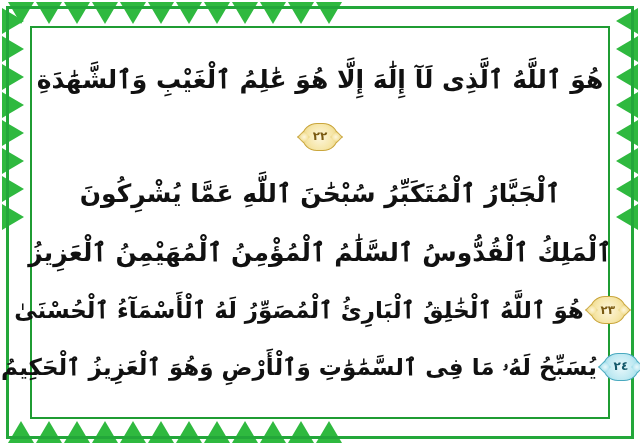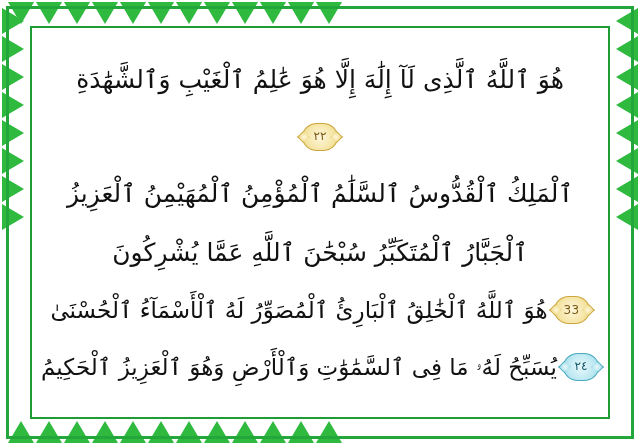--- a/index.html
+++ b/index.html
@@ -74,20 +74,21 @@
 
   .text-area {
     position: absolute;
     left: 44px; top: 36px;
     width: 552px; height: 373px;
     display: flex;
     flex-direction: column;
     justify-content: space-evenly;
     align-items: flex-end;
     direction: rtl;
+    font-weight: bold;
   }
 
   .ayah-line {
     width: 100%;
     text-align: center;
     direction: rtl;
     font-family: "DejaVu Sans", sans-serif;
     font-size: 25px;
     line-height: 1.25;
     color: #111111;
@@ -221,30 +222,30 @@
       <span>هُوَ ٱللَّهُ ٱلَّذِى لَآ إِلَٰهَ إِلَّا هُوَ عَٰلِمُ ٱلْغَيْبِ وَٱلشَّهَٰدَةِ</span>
     </div>
 
     <div class="ayah-line">
       <span class="verse-marker">
         <span class="verse-num">٢٢</span>
       </span>
     </div>
 
     <div class="ayah-line">
+      <span>ٱلْجَبَّارُ ٱلْمُتَكَبِّرُ سُبْحَٰنَ ٱللَّهِ عَمَّا يُشْرِكُونَ</span>
+    </div>
+
+    <div class="ayah-line">
       <span>ٱلْمَلِكُ ٱلْقُدُّوسُ ٱلسَّلَٰمُ ٱلْمُؤْمِنُ ٱلْمُهَيْمِنُ ٱلْعَزِيزُ</span>
-    </div>
-
-    <div class="ayah-line">
-      <span>ٱلْجَبَّارُ ٱلْمُتَكَبِّرُ سُبْحَٰنَ ٱللَّهِ عَمَّا يُشْرِكُونَ</span>
     </div>
 
     <div class="ayah-line small">
       <span class="verse-marker">
-        <span class="verse-num">33</span>
+        <span class="verse-num">٢٣</span>
       </span>
       <span>هُوَ ٱللَّهُ ٱلْخَٰلِقُ ٱلْبَارِئُ ٱلْمُصَوِّرُ لَهُ ٱلْأَسْمَآءُ ٱلْحُسْنَىٰ</span>
     </div>
 
     <div class="ayah-line small">
       <span class="verse-marker blue">
         <span class="verse-num">٢٤</span>
       </span>
       <span>يُسَبِّحُ لَهُۥ مَا فِى ٱلسَّمَٰوَٰتِ وَٱلْأَرْضِ وَهُوَ ٱلْعَزِيزُ ٱلْحَكِيمُ</span>
     </div>

